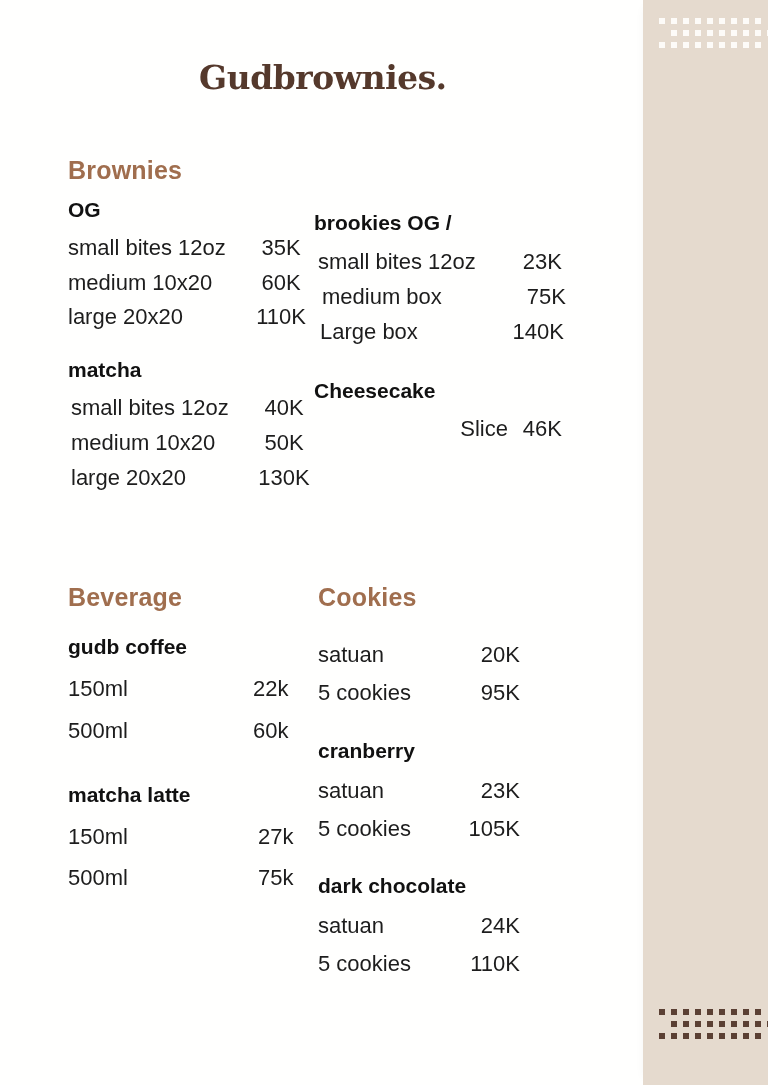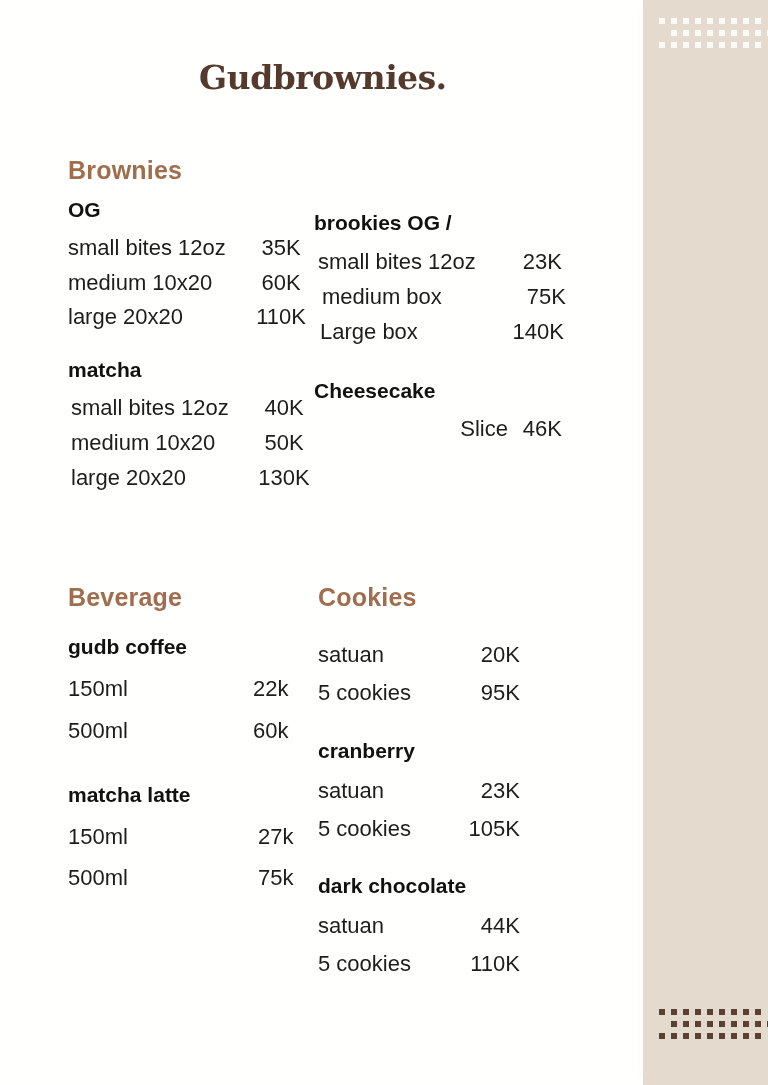--- a/index.html
+++ b/index.html
@@ -358,21 +358,21 @@
           <div class="item">
             <span class="label">5 cookies</span>
             <span class="price">105K</span>
           </div>
         </div>
 
         <div class="group" style="margin-top:26px">
           <h3 class="group-name" style="margin-left:4px">dark chocolate</h3>
           <div class="item">
             <span class="label">satuan</span>
-            <span class="price" style="padding-right:6px">44K</span>
+            <span class="price" style="padding-right:6px">24K</span>
           </div>
           <div class="item">
             <span class="label">5 cookies</span>
             <span class="price" style="padding-right:6px">110K</span>
           </div>
         </div>
       </div>
     </div>
   </div>
 </div>

